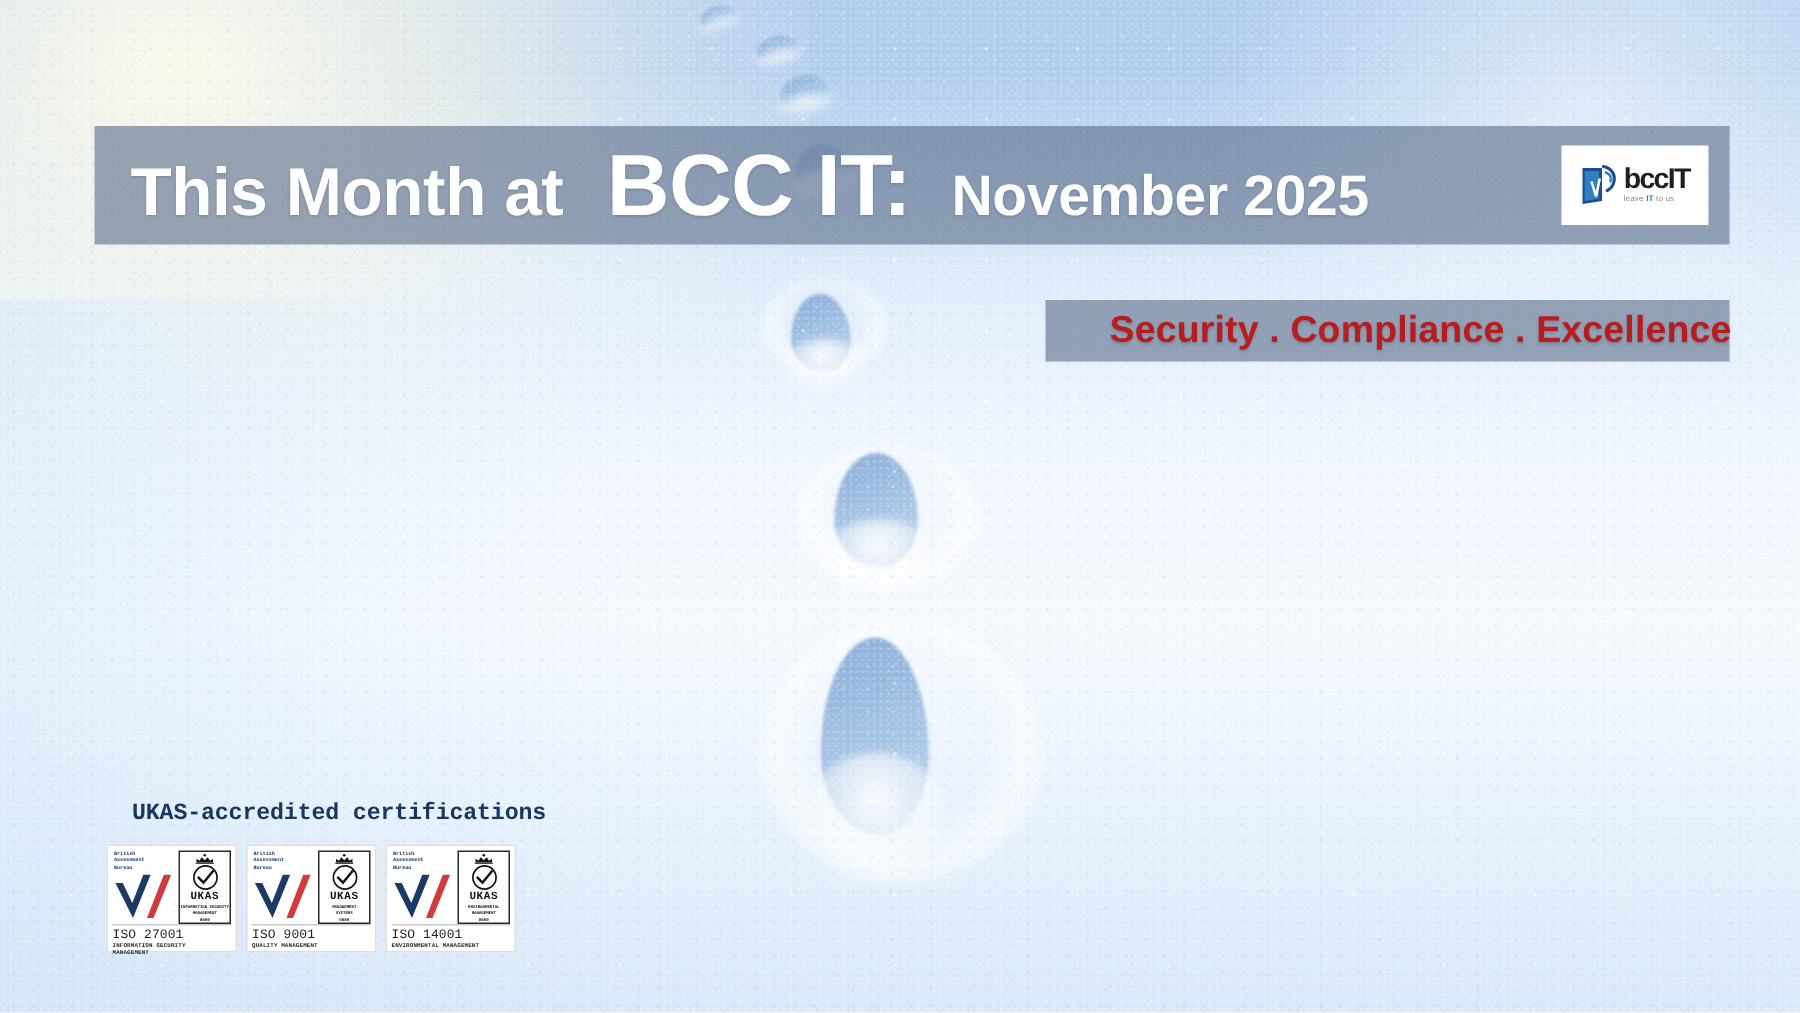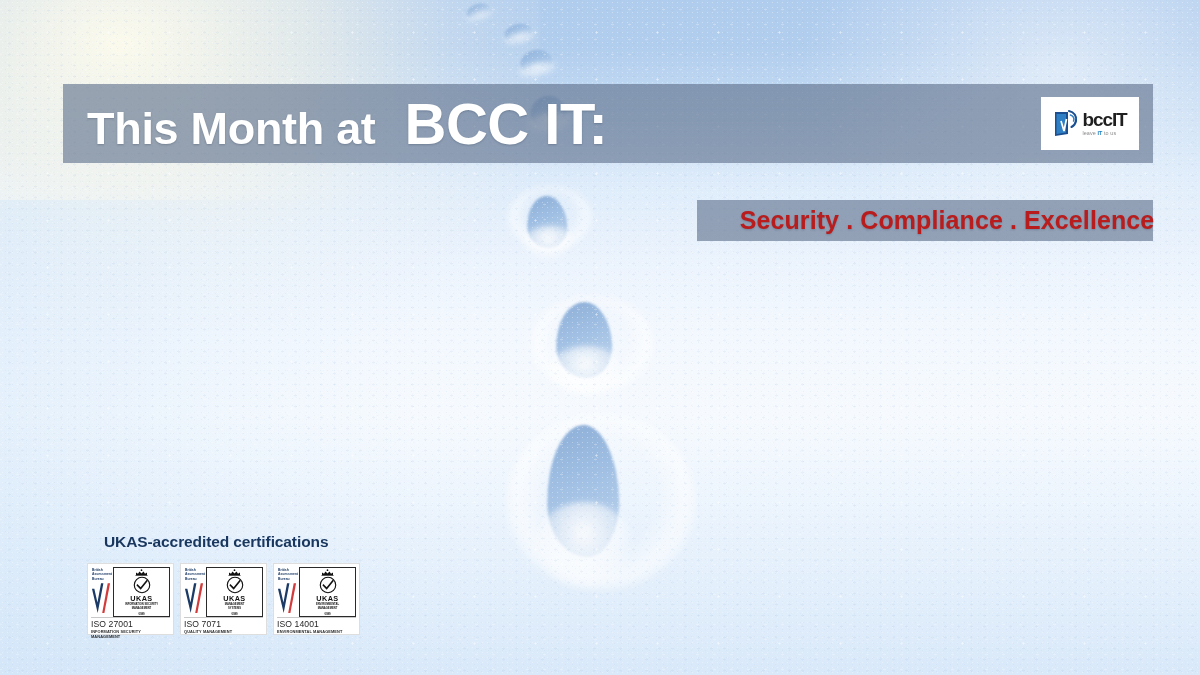--- a/index.html
+++ b/index.html
@@ -219,21 +219,21 @@
     color: #b91c1c;
     font-size: 25px;
     font-weight: bold;
     letter-spacing: 0.1px;
     text-shadow: 0 1px 2px rgba(40,55,75,0.25);
     white-space: nowrap;
     margin-left: 44px;
   }
 
   
-  .cert-block { position: absolute; left: 87px; top: 533px; }
+  .cert-block { position: absolute; left: 71px; top: 533px; font-family: Liberation Mono, monospace; }
   .cert-heading {
     font-size: 15.5px;
     font-weight: bold;
     color: #18365e;
     margin-left: 17px;
     margin-bottom: 12px;
     letter-spacing: -0.1px;
   }
   .cert-row { display: flex; gap: 6px; }
 
@@ -251,21 +251,21 @@
     font-size: 3.4px;
     line-height: 1.32;
     color: #1b3a66;
     font-weight: bold;
     margin: 1px 0 0 1px;
   }
   .bab-mark { flex: 1; position: relative; margin-top: 1px; }
   .bab-mark svg { position: absolute; inset: 0; width: 100%; height: 100%; }
 
   .ukas {
-    width: 57px;
+    width: 35px;
     border: 1px solid #2a2a2a;
     display: flex;
     flex-direction: column;
     align-items: center;
     padding: 1px 0 0 0;
     background: #fff;
   }
   .crown { width: 15px; height: 7px; }
   .tickcircle { width: 18px; height: 18px; margin-top: 0px; }
   .ukas-word {
@@ -339,20 +339,21 @@
   <div class="footprint" style="left:547px; top:425px; width:72px; height:132px; transform:rotate(-1deg);"></div>
 
   <div class="grain"></div>
   <div class="grain2"></div>
   <div class="sparkle"></div>
 
   <div class="header-bar">
     <div class="title-line">
       <span class="t-main">This Month at</span>
       <span class="t-brand">BCC IT:</span>
+      <span class="t-month">November 2025</span>
     </div>
 
     <div class="logo-box">
       <div class="logo-inner">
         <span class="logo-mark">
           <svg viewBox="0 0 26 30">
             <path d="M2 3 L15 3 L15 25 L2 27 Z" fill="#1b4f91"></path>
             <path d="M3.5 5 L13 5 L13 23.5 L3.5 25 Z" fill="#2f7fc4"></path>
             <path d="M8 12 L11 22 L13.5 10" fill="none" stroke="#ffffff" stroke-width="1.7"></path>
             <path d="M16 2 C21 3 24 7 23 12 C22.4 15 20.5 17 18.5 18" fill="none" stroke="#1b4f91" stroke-width="2.1" stroke-linecap="round"></path>
@@ -444,21 +445,21 @@
             </svg>
             <div class="ukas-word">UKAS</div>
             <div class="ukas-sub">
               <div>MANAGEMENT</div>
               <div>SYSTEMS</div>
             </div>
             <div class="ukas-num">0089</div>
           </div>
         </div>
         <div class="badge-bottom">
-          <div class="iso-name">ISO 7071</div>
+          <div class="iso-name">ISO 9001</div>
           <div class="iso-desc">
             <div>QUALITY MANAGEMENT</div>
             <div></div>
           </div>
         </div>
       </div>
 
       <div class="badge">
         <div class="badge-top">
           <div class="bab">

